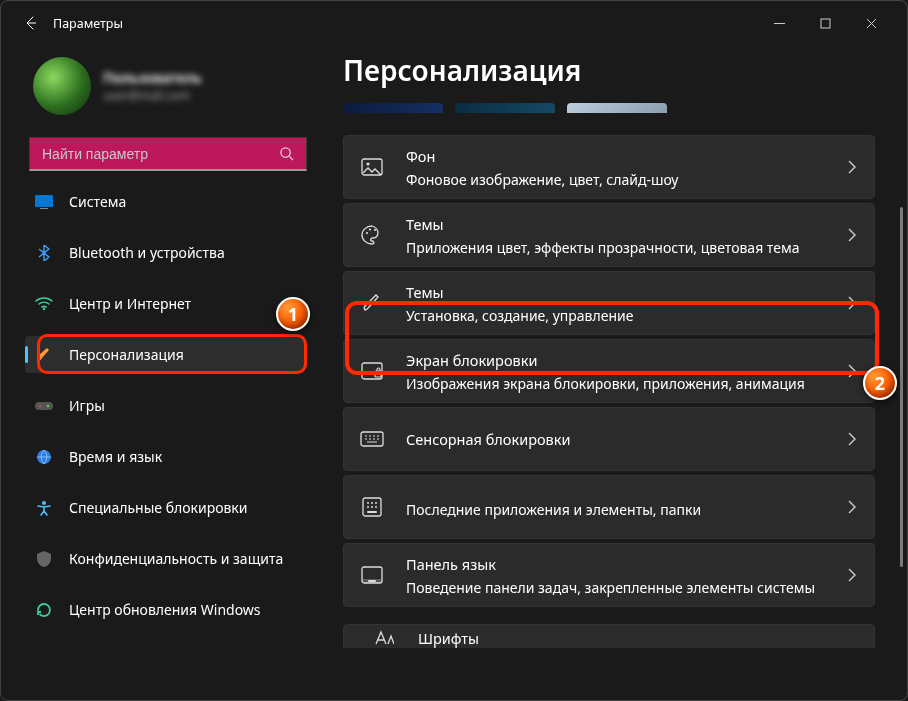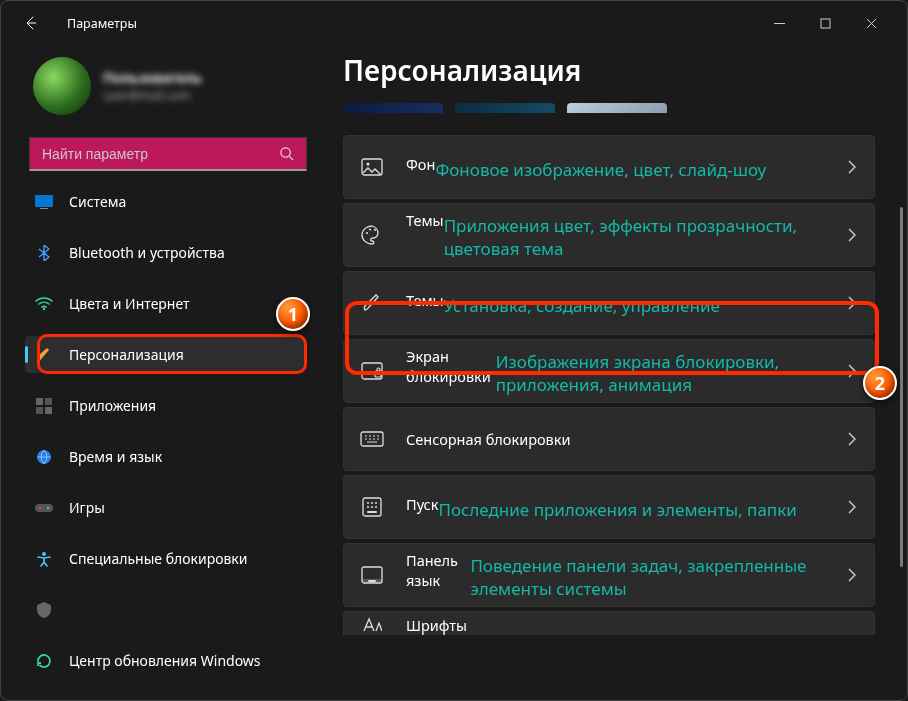--- a/index.html
+++ b/index.html
@@ -12,21 +12,21 @@
     overflow: hidden;
     position: relative;
     border-radius: 8px;
     border: 1px solid #444;
   }
   .titlebar {
     height: 44px;
     display: flex;
     align-items: center;
     padding: 0 13px 0 12px;
-    gap: 18px;
+    gap: 4px;
   }
   .back {
     width: 36px; height: 36px; display: flex; align-items: center; justify-content: center;
     border-radius: 4px; color: #ddd;
   }
   .title { font-size: 12.5px; color: #fff; font-weight: 400; }
   .winctrl { margin-left: auto; display: flex; }
   .winctrl div {
     width: 46px; height: 44px; display: flex; align-items: center; justify-content: center;
     color: #ccc;
@@ -93,28 +93,29 @@
     padding: 0 18px 0 16px;
     gap: 22px;
     cursor: pointer;
     position: relative;
   }
   .card .cicon {
     width: 24px; height: 24px; color: #e8e8e8;
     display: flex; align-items: center; justify-content: center;
     flex-shrink: 0;
   }
-  .card .ctext { display: flex; flex-direction: row; }
+  .card .ctext { display: flex; flex-direction: column; }
   .card .ctitle { font-size: 14.5px; }
-  .card .csub { font-size: 17px; color: #14b8a6; margin-top: 4px; }
+  .card .csub { font-size: 14px; color: #ffffff; margin-top: 4px; }
   .card .chev { margin-left: auto; color: #ccc; }
   .card-cut {
     background: #2b2b2b; border: 1px solid #333; border-radius: 4px 4px 0 0;
-    height: 28px; display: flex; align-items: center; padding: 0 16px; gap: 22px;
+    height: 28px; display: flex; align-items: center; padding: 0 28px; gap: 22px;
     margin-bottom: -4px;
+    margin-top: 13px;
   }
   .card-cut .cicon { width:24px; display:flex; justify-content:center; color:#e8e8e8; }
   .card-cut .ctitle { font-size:14.5px; }
   .scrollbar {
     position: absolute; right: 4px; top: 166px; bottom: 16px; width: 3px;
     background: transparent;
   }
   .scrollbar-thumb {
     position: absolute; right: 0; top: 40px; width: 3px; height: 360px;
     background: #7a7a7a; border-radius: 2px;
@@ -215,75 +216,65 @@
           </span>
         <span>Bluetooth и устройства</span>
       </div>
       <div class="nav-item">
         <span class="nicon">
             <svg width="18" height="14" viewBox="0 0 18 14">
               <path d="M1 4a12 12 0 0116 0M4 7a8 8 0 0110 0M7 10a4 4 0 014 0" stroke="#3acfa0" stroke-width="1.6" fill="none" stroke-linecap="round"></path>
               <circle cx="9" cy="12" r="1.2" fill="#3acfa0"></circle>
             </svg>
           </span>
-        <span>Цвета и Интернет</span>
+        <span>Центр и Интернет</span>
       </div>
       <div class="nav-item selected">
         <span class="nicon">
             <svg width="16" height="16" viewBox="0 0 16 16">
               <path d="M2 14c2 0 3-2 4-3l7-8-2-2-8 7c-1 1-3 2-1 6z" fill="#ff9a3a"></path>
             </svg>
           </span>
         <span>Персонализация</span>
-      </div>
-      <div class="nav-item">
-        <span class="nicon">
-            <svg width="16" height="16">
-              <rect x="0" y="0" width="7" height="7" fill="#666"></rect>
-              <rect x="9" y="0" width="7" height="7" fill="#555"></rect>
-              <rect x="0" y="9" width="7" height="7" fill="#555"></rect>
-              <rect x="9" y="9" width="7" height="7" fill="#666"></rect>
-            </svg>
-          </span>
-        <span>Приложения</span>
-      </div>
-      <div class="nav-item">
-        <span class="nicon">
-            <svg width="16" height="16" viewBox="0 0 16 16">
-              <circle cx="8" cy="8" r="7" fill="#2a7de1"></circle>
-              <path d="M1 8h14M8 1a10 10 0 010 14M8 1a10 10 0 000 14" stroke="#9cf" stroke-width=".8" fill="none"></path>
-            </svg>
-          </span>
-        <span>Время и язык</span>
       </div>
       <div class="nav-item">
         <span class="nicon">
             <svg width="18" height="12" viewBox="0 0 18 12">
               <rect x="0" y="2" width="18" height="8" rx="4" fill="#555"></rect>
               <circle cx="5" cy="6" r="1.2" fill="#d44"></circle>
               <circle cx="13" cy="6" r="1.2" fill="#4d4"></circle>
             </svg>
           </span>
         <span>Игры</span>
       </div>
       <div class="nav-item">
         <span class="nicon">
             <svg width="16" height="16" viewBox="0 0 16 16">
+              <circle cx="8" cy="8" r="7" fill="#2a7de1"></circle>
+              <path d="M1 8h14M8 1a10 10 0 010 14M8 1a10 10 0 000 14" stroke="#9cf" stroke-width=".8" fill="none"></path>
+            </svg>
+          </span>
+        <span>Время и язык</span>
+      </div>
+      <div class="nav-item">
+        <span class="nicon">
+            <svg width="16" height="16" viewBox="0 0 16 16">
               <circle cx="8" cy="3" r="2" fill="#4cc2ff"></circle>
               <path d="M2 6l6 1 6-1M8 7v4m-3 4l3-4 3 4" stroke="#4cc2ff" stroke-width="1.6" fill="none" stroke-linecap="round"></path>
             </svg>
           </span>
         <span>Специальные блокировки</span>
       </div>
       <div class="nav-item">
         <span class="nicon">
             <svg width="14" height="16" viewBox="0 0 14 16">
               <path d="M7 0l7 3v4c0 5-3 8-7 9-4-1-7-4-7-9V3z" fill="#666"></path>
             </svg>
           </span>
+        <span>Конфиденциальность и защита</span>
       </div>
       <div class="nav-item">
         <span class="nicon">
             <svg width="16" height="16" viewBox="0 0 16 16">
               <path d="M2 8a6 6 0 1 1 2 4.5" stroke="#3acfa0" stroke-width="1.8" fill="none" stroke-linecap="round"></path>
               <path d="M2 13v-3h3" stroke="#3acfa0" stroke-width="1.8" fill="none"></path>
             </svg>
           </span>
         <span>Центр обновления Windows</span>
       </div>
@@ -398,21 +389,20 @@
               <circle cx="6" cy="6" r="1" fill="#ddd"></circle>
               <circle cx="10" cy="6" r="1" fill="#ddd"></circle>
               <circle cx="14" cy="6" r="1" fill="#ddd"></circle>
               <circle cx="6" cy="10" r="1" fill="#ddd"></circle>
               <circle cx="10" cy="10" r="1" fill="#ddd"></circle>
               <circle cx="14" cy="10" r="1" fill="#ddd"></circle>
               <rect x="5" y="14" width="10" height="2" rx="1" fill="#ddd"></rect>
             </svg>
           </span>
         <span class="ctext">
-          <span class="ctitle">Пуск</span>
           <span class="csub">Последние приложения и элементы, папки</span>
         </span>
         <span class="chev">
             <svg width="8" height="14">
               <path d="M1 1l6 6-6 6" stroke="#ccc" fill="none" stroke-width="1.4"></path>
             </svg>
           </span>
       </div>
 
       <div class="card">

